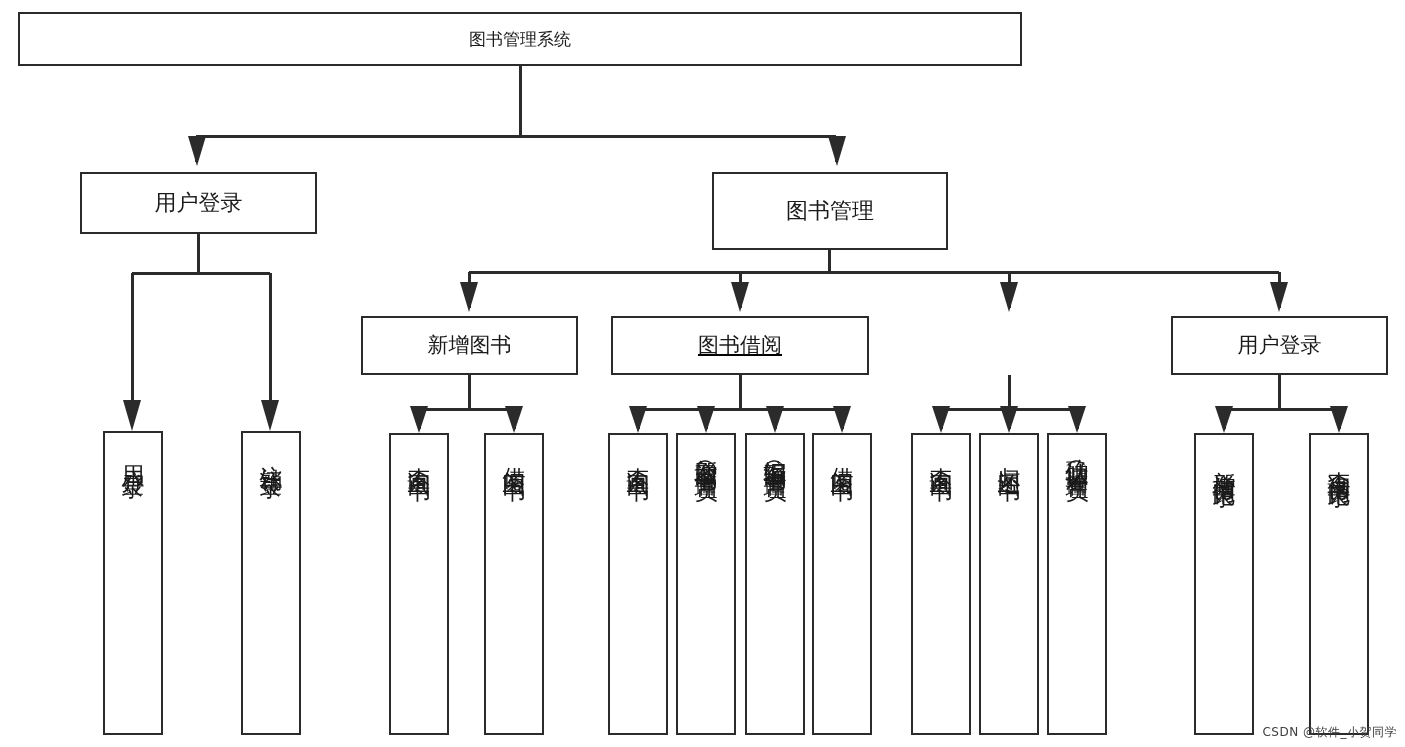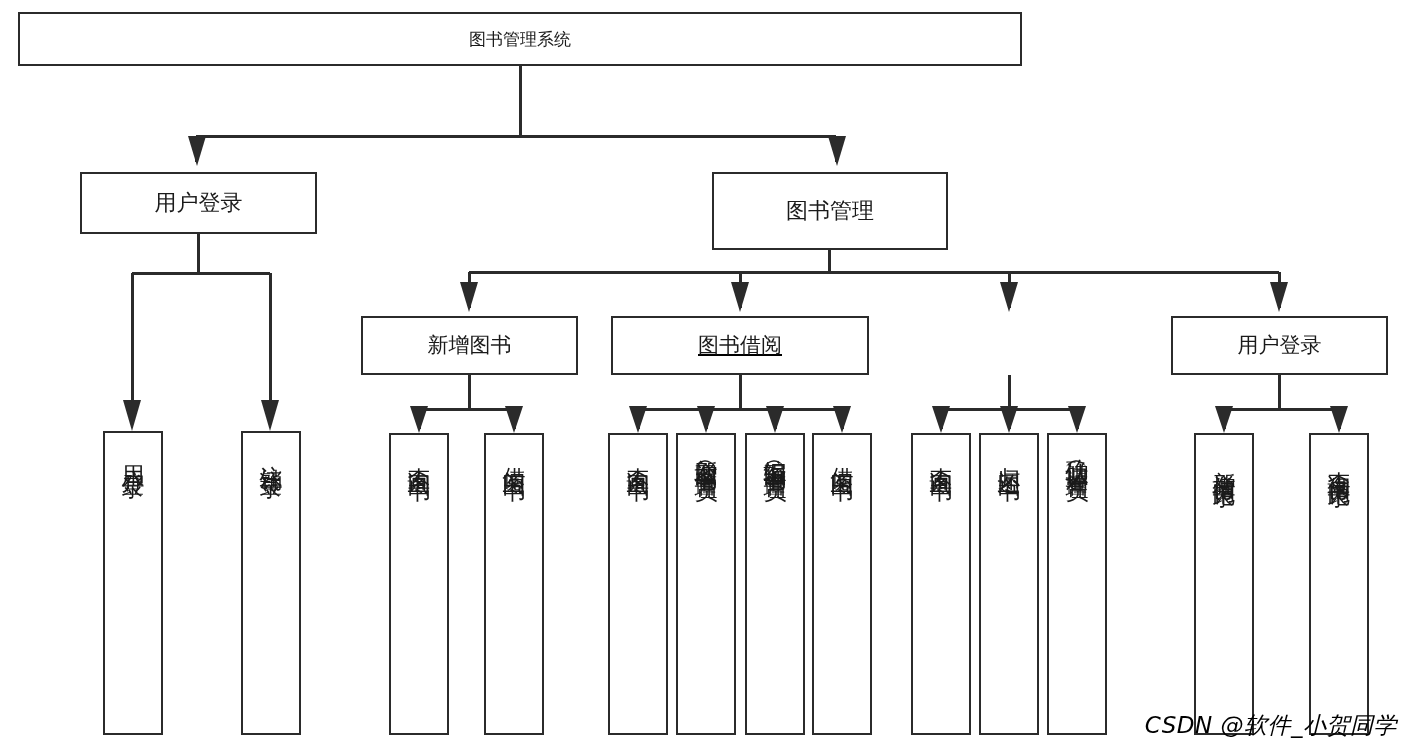--- a/index.html
+++ b/index.html
@@ -55,26 +55,25 @@
     line-height: 1;
     white-space: nowrap;
   }
   .node-leaf.leaf-tall .node-label {
     letter-spacing: 3px;
   }
   #watermark {
     position: absolute;
     right: 8px;
     bottom: 6px;
-    font-size: 23px;
-    color: #000000;
+    font-size: 12px;
+    color: #404040;
     letter-spacing: 0.5px;
     white-space: nowrap;
     pointer-events: none;
-    font-style: italic;
   }
 </style>
 </head>
 <body>
 
 <div id="diagram-root">
 
   <svg id="diagram-svg" width="1405" height="747">
     <defs>
       <marker id="arrow" viewBox="0 0 12 14" refX="5.5" refY="13" markerWidth="12" markerHeight="14" orient="auto-start-reverse" markerUnits="userSpaceOnUse">

